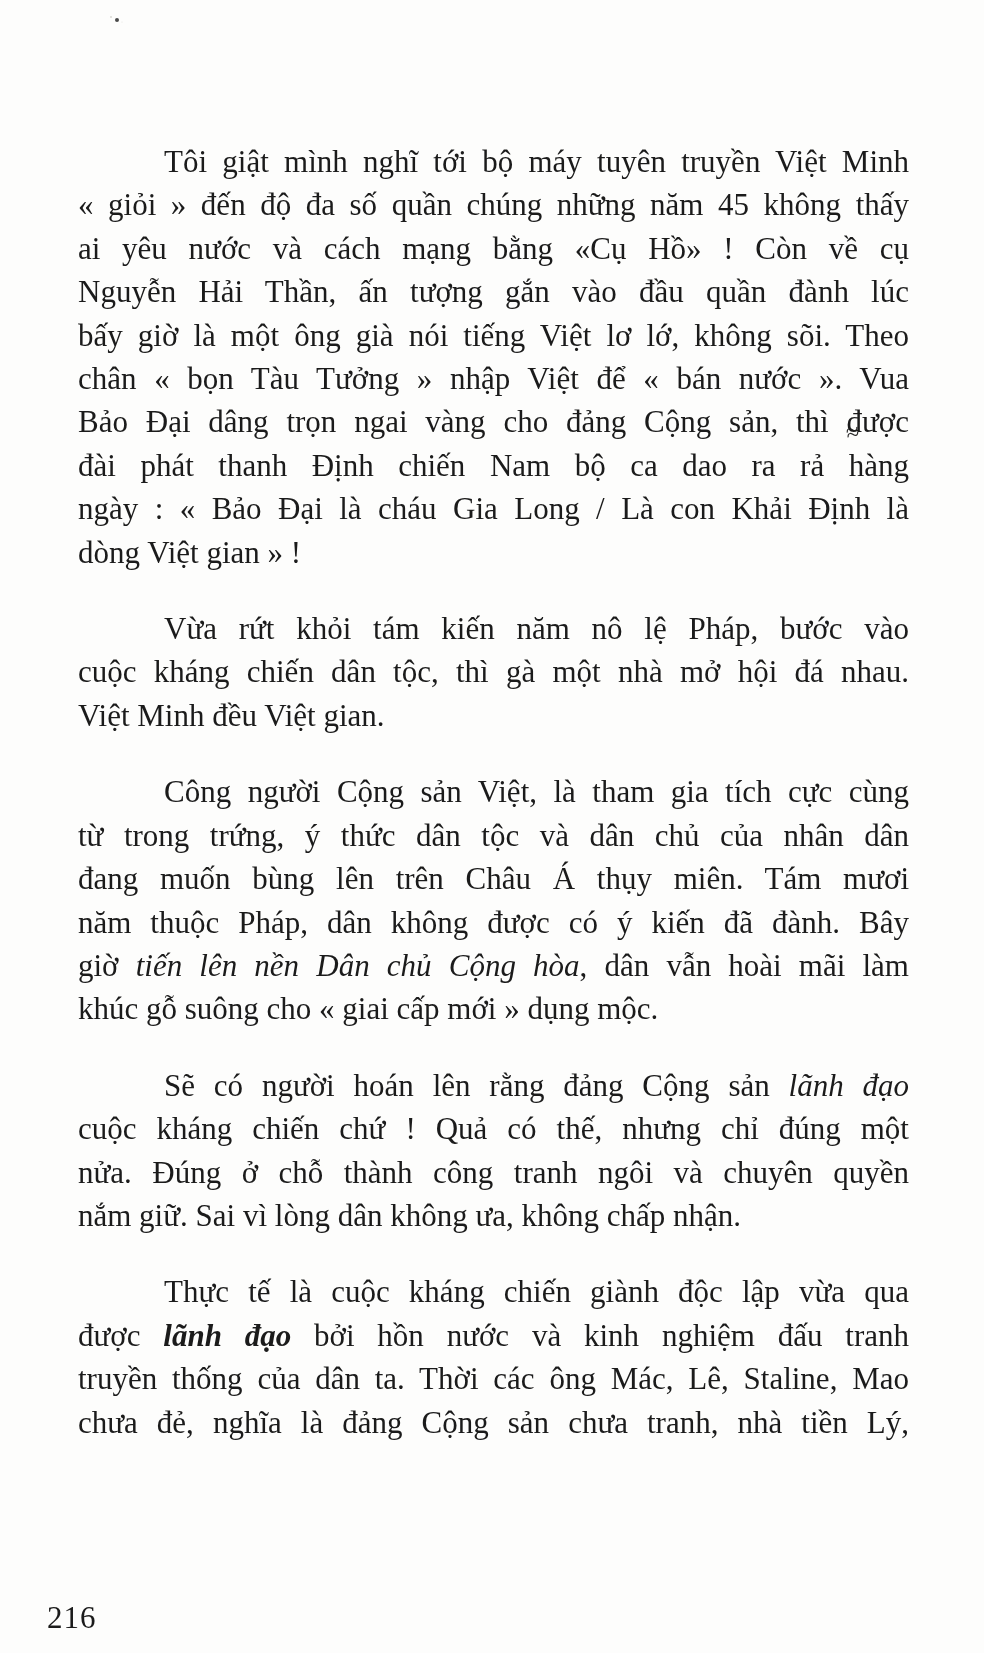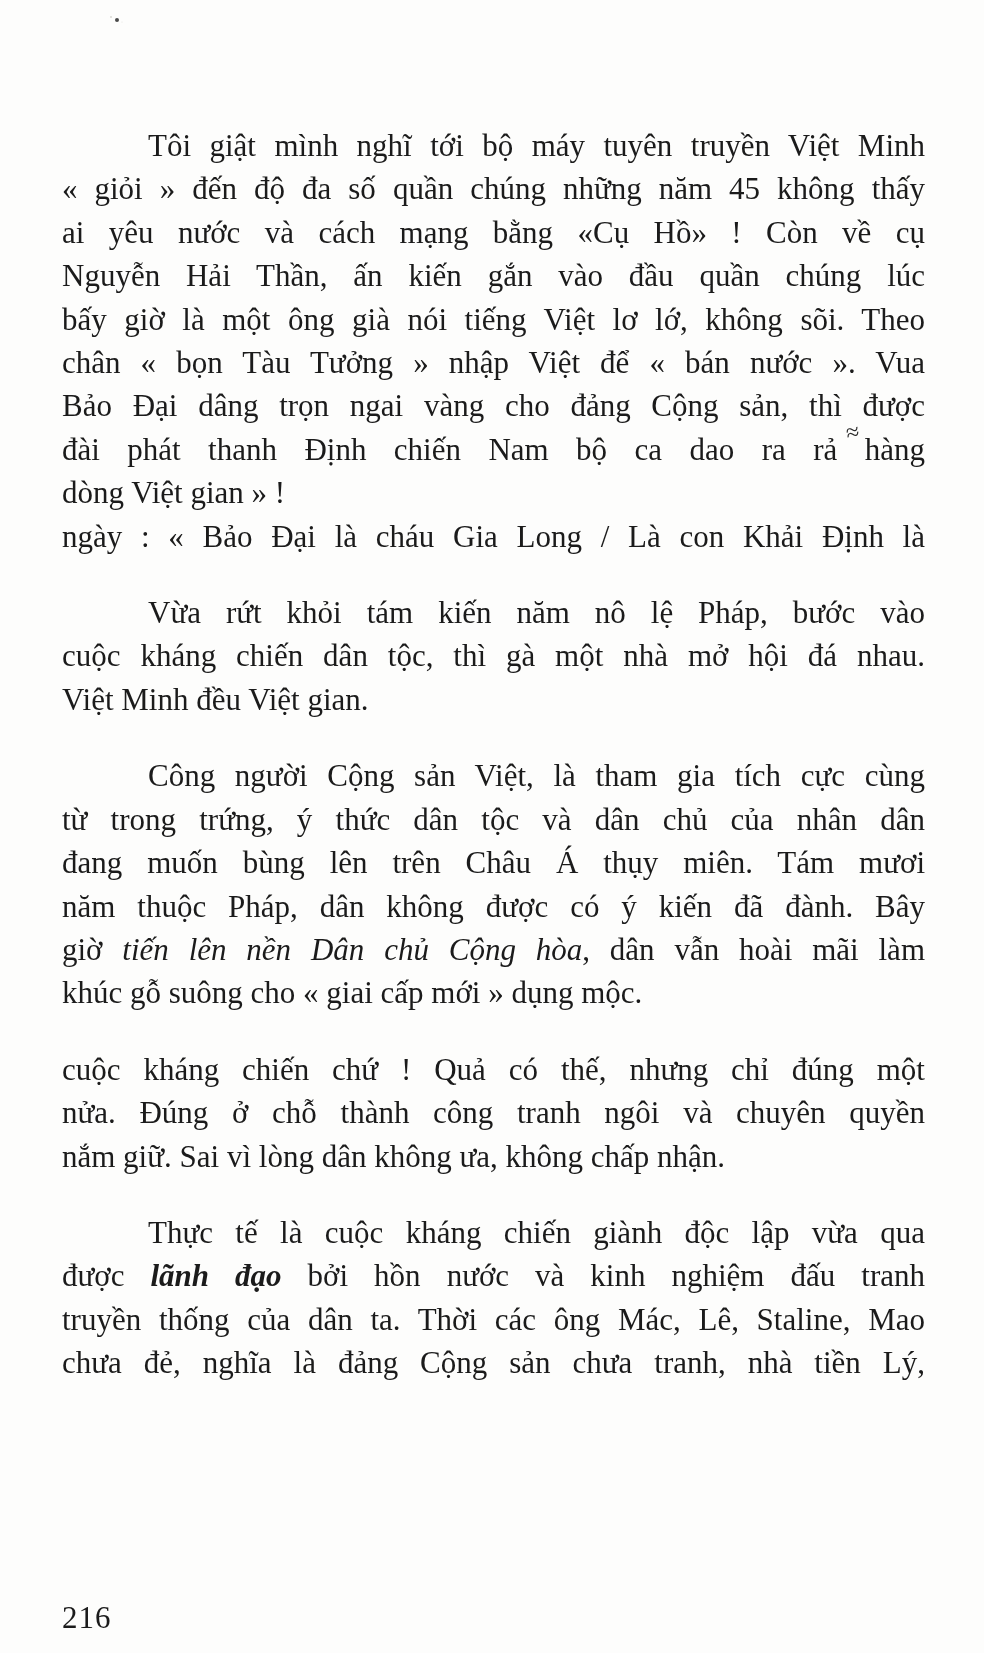--- a/index.html
+++ b/index.html
@@ -17,38 +17,38 @@
     color: #1b1b1b;
   }
   .text-block {
     position: absolute;
     left: 62px;
     top: 124px;
     width: 863px;
     font-size: 31px;
     line-height: 43.4px;
   }
-  .paragraph { margin: 0; }
+  .paragraph { margin: 16px; }
   .paragraph + .paragraph { margin-top: 33px; }
   .line {
     text-align: justify;
     text-align-last: justify;
     overflow: hidden;
     white-space: nowrap;
   }
   .line.first { text-indent: 86px; }
   .line.lastline {
     text-align: left;
     text-align-last: left;
   }
   .italic { font-style: italic; }
   .bold-italic { font-style: italic; font-weight: bold; }
   .page-number {
     position: absolute;
-    left: 62px;
+    left: 47px;
     top: 1600px;
     font-size: 31px;
     letter-spacing: 1px;
   }
   .scan-speck {
     position: absolute;
     left: 115px;
     top: 18px;
     width: 4px;
     height: 4px;
@@ -71,42 +71,43 @@
 
 <div class="page">
   <span class="scan-speck"></span>
   <span class="scan-squiggle">≈</span>
 
   <div class="text-block">
       <div class="paragraph">
         <div class="line first"><span>Tôi giật mình nghĩ tới bộ máy tuyên truyền Việt Minh</span></div>
         <div class="line"><span>« giỏi » đến độ đa số quần chúng những năm 45 không thấy</span></div>
         <div class="line"><span>ai yêu nước và cách mạng bằng «Cụ Hồ» ! Còn về cụ</span></div>
-        <div class="line"><span>Nguyễn Hải Thần, ấn kiến gắn vào đầu quần chúng lúc</span></div>
+        <div class="line"><span>Nguyễn Hải Thần, ấn tượng gắn vào đầu quần đành lúc</span></div>
         <div class="line"><span>bấy giờ là một ông già nói tiếng Việt lơ lớ, không sõi. Theo</span></div>
         <div class="line"><span>chân « bọn Tàu Tưởng » nhập Việt để « bán nước ». Vua</span></div>
         <div class="line"><span>Bảo Đại dâng trọn ngai vàng cho đảng Cộng sản, thì được</span></div>
         <div class="line"><span>đài phát thanh Định chiến Nam bộ ca dao ra rả hàng</span></div>
+        <div class="line"><span>ngày : « Bảo Đại là cháu Gia Long / Là con Khải Định là</span></div>
         <div class="line lastline"><span>dòng Việt gian » !</span></div>
-        <div class="line"><span>ngày : « Bảo Đại là cháu Gia Long / Là con Khải Định là</span></div>
       </div>
       <div class="paragraph">
         <div class="line first"><span>Vừa rứt khỏi tám kiến năm nô lệ Pháp, bước vào</span></div>
         <div class="line"><span>cuộc kháng chiến dân tộc, thì gà một nhà mở hội đá nhau.</span></div>
         <div class="line lastline"><span>Việt Minh đều Việt gian.</span></div>
       </div>
       <div class="paragraph">
         <div class="line first"><span>Công người Cộng sản Việt, là tham gia tích cực cùng</span></div>
         <div class="line"><span>từ trong trứng, ý thức dân tộc và dân chủ của nhân dân</span></div>
         <div class="line"><span>đang muốn bùng lên trên Châu Á thụy miên. Tám mươi</span></div>
         <div class="line"><span>năm thuộc Pháp, dân không được có ý kiến đã đành. Bây</span></div>
         <div class="line"><span>giờ </span><span class="italic">tiến lên nền Dân chủ Cộng hòa</span><span>, dân vẫn hoài mãi làm</span></div>
         <div class="line lastline"><span>khúc gỗ suông cho « giai cấp mới » dụng mộc.</span></div>
       </div>
       <div class="paragraph">
+        <div class="line first"><span>Sẽ có người hoán lên rằng đảng Cộng sản </span><span class="italic">lãnh đạo</span></div>
         <div class="line"><span>cuộc kháng chiến chứ ! Quả có thế, nhưng chỉ đúng một</span></div>
         <div class="line"><span>nửa. Đúng ở chỗ thành công tranh ngôi và chuyên quyền</span></div>
         <div class="line lastline"><span>nắm giữ. Sai vì lòng dân không ưa, không chấp nhận.</span></div>
       </div>
       <div class="paragraph">
         <div class="line first"><span>Thực tế là cuộc kháng chiến giành độc lập vừa qua</span></div>
         <div class="line"><span>được </span><span class="bold-italic">lãnh đạo</span><span> bởi hồn nước và kinh nghiệm đấu tranh</span></div>
         <div class="line"><span>truyền thống của dân ta. Thời các ông Mác, Lê, Staline, Mao</span></div>
         <div class="line"><span>chưa đẻ, nghĩa là đảng Cộng sản chưa tranh, nhà tiền Lý,</span></div>
       </div>

